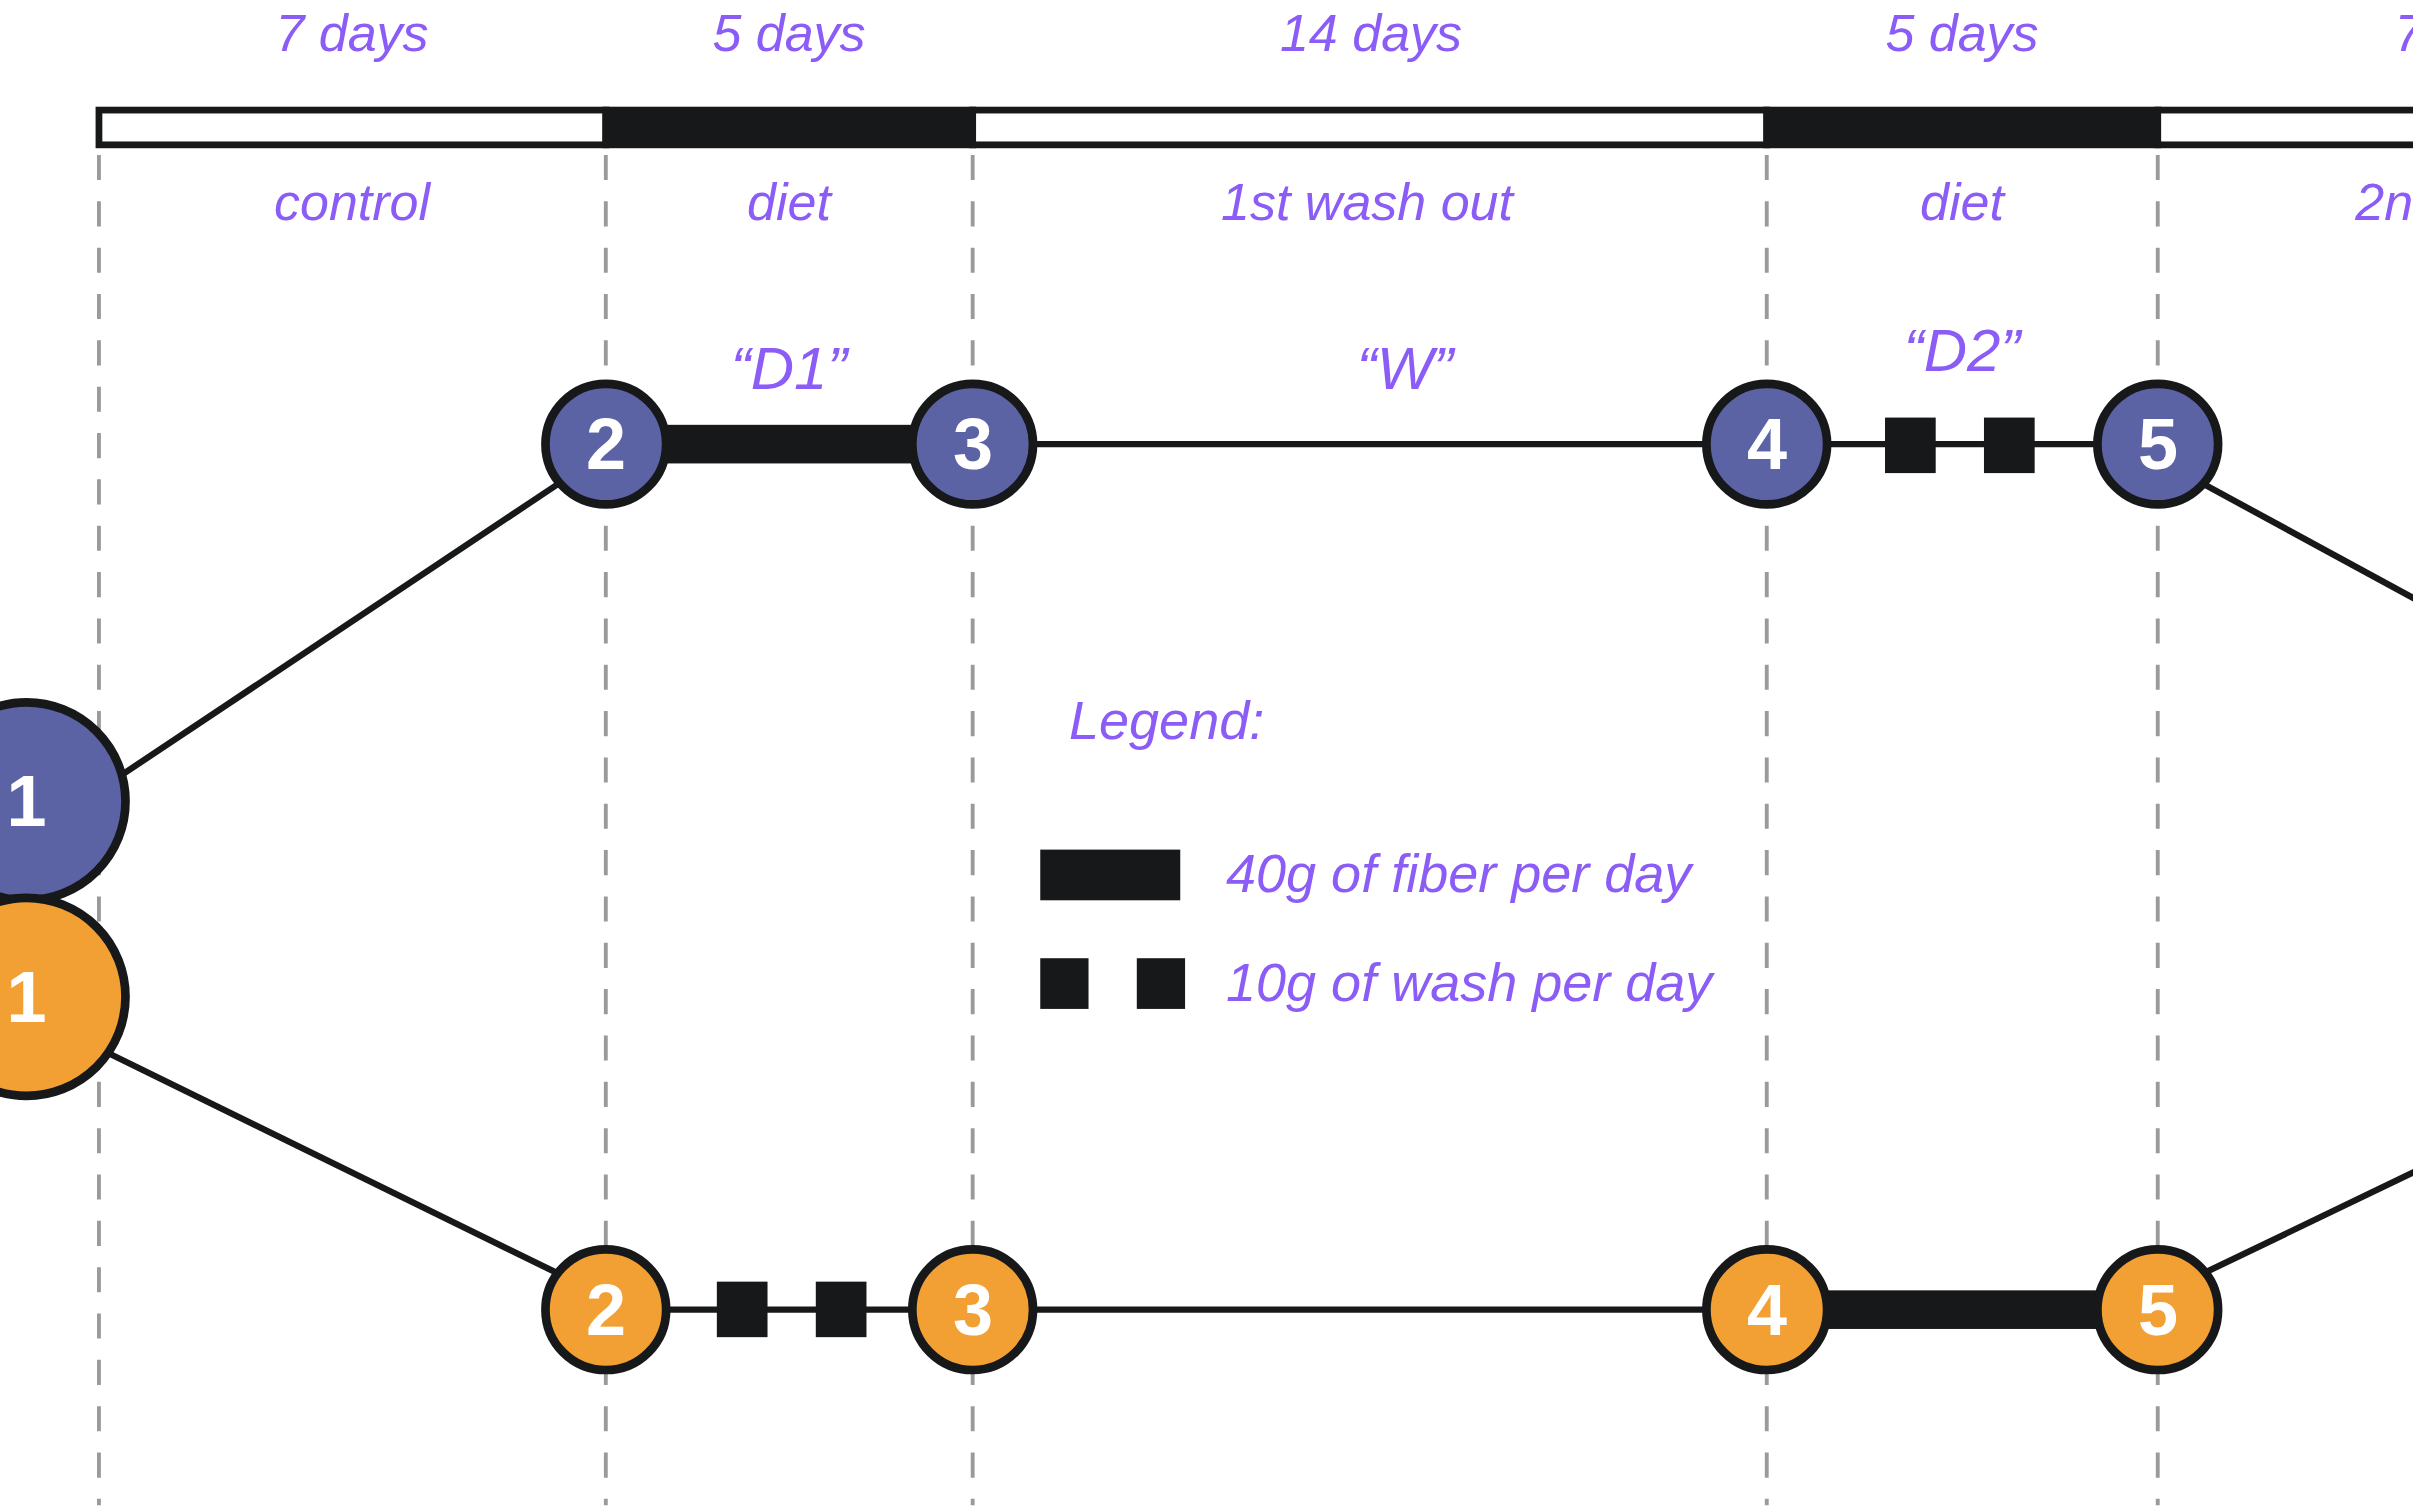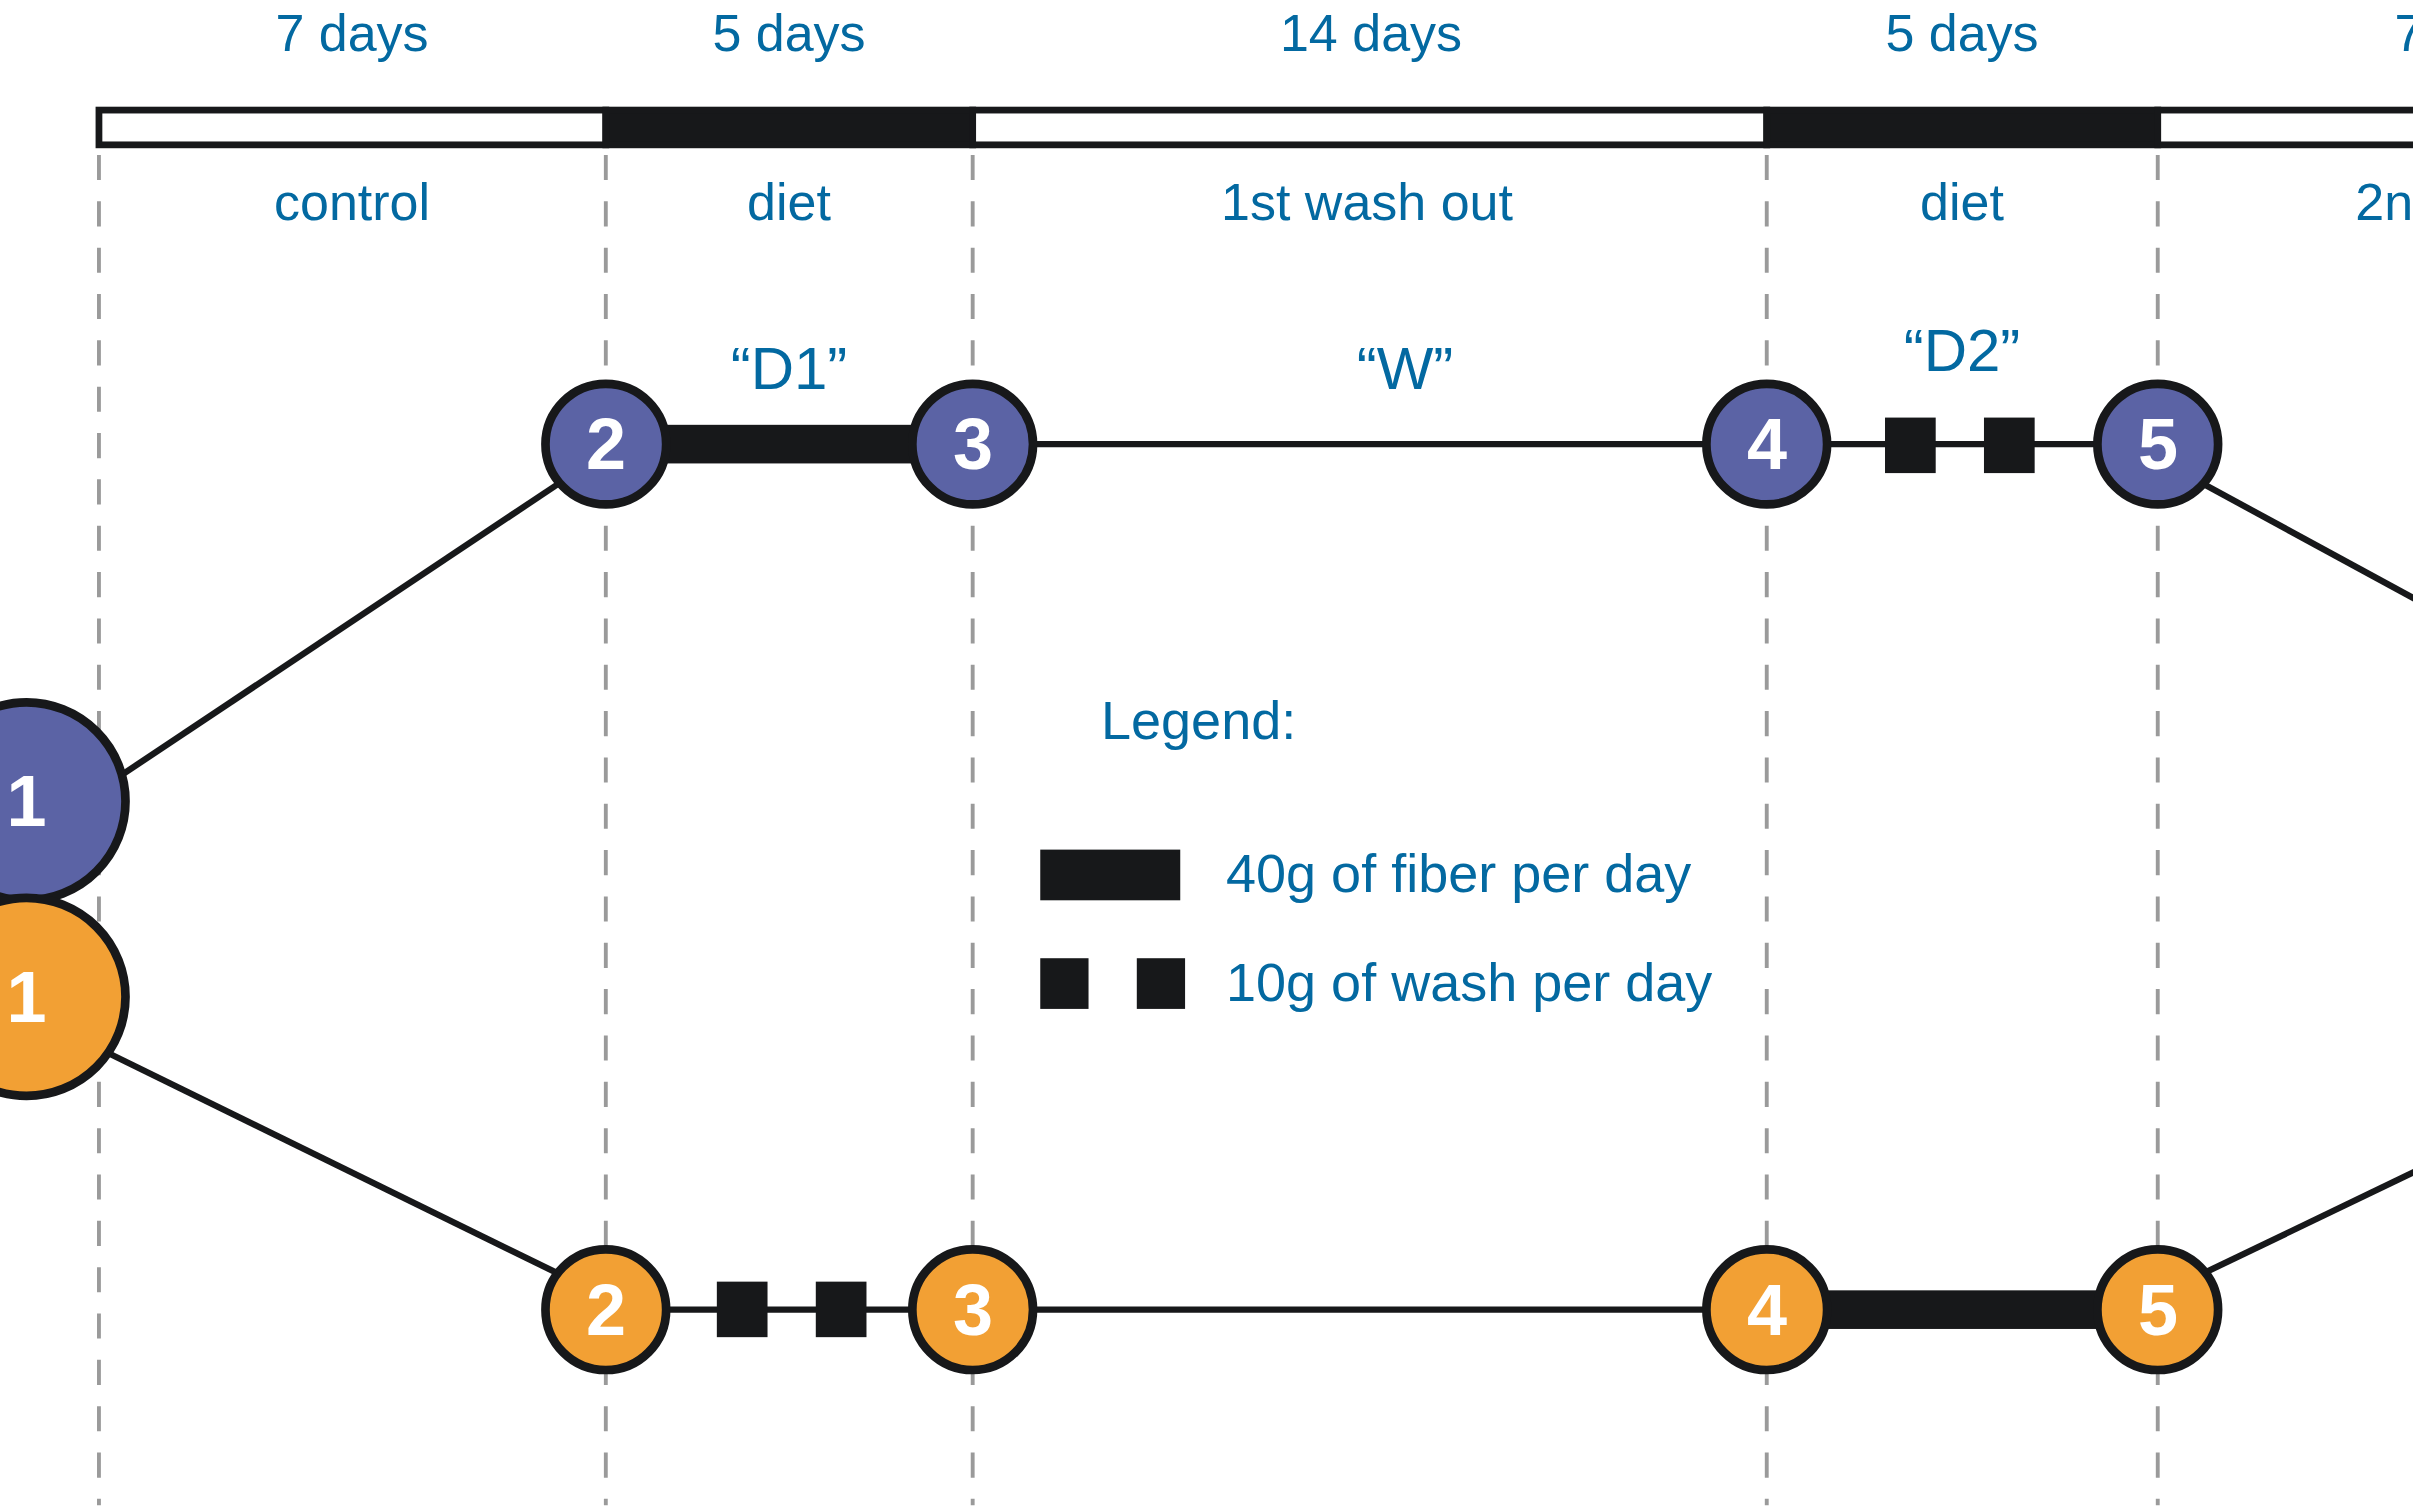--- a/index.html
+++ b/index.html
@@ -23,23 +23,24 @@
   }
   .svg-layer {
     position: absolute;
     left: 0;
     top: 0;
     width: 2877px;
     height: 1510px;
   }
   .txt {
     position: absolute;
-    color: #0369a1;
+    color: #8b5cf6;
     white-space: nowrap;
     line-height: 1;
+    font-style: italic;
   }
   .duration-label {
     font-size: 52px;
     transform: translate(-50%, 0);
   }
   .phase-label {
     font-size: 52px;
     transform: translate(-50%, 0);
   }
   .code-label {
@@ -154,19 +155,19 @@
     <div class="node-num" style="left:973px; top:444px;">3</div>
     <div class="node-num" style="left:1767px; top:444px;">4</div>
     <div class="node-num" style="left:2158px; top:444px;">5</div>
 
     <div class="node-num" style="left:26.5px;   top:997px;">1</div>
     <div class="node-num" style="left:606px; top:1310px;">2</div>
     <div class="node-num" style="left:973px; top:1310px;">3</div>
     <div class="node-num" style="left:1767px; top:1310px;">4</div>
     <div class="node-num" style="left:2158px; top:1310px;">5</div>
 
-    <div class="txt legend-title" style="left:1069px; top:693px;margin-left:32px;">Legend:</div>
+    <div class="txt legend-title" style="left:1069px; top:693px;">Legend:</div>
     <div class="txt legend-text" style="left:1226px; top:846px;">40g of fiber per day</div>
     <div class="txt legend-text" style="left:1226px; top:955px;">10g of wash per day</div>
 
   </div>
 </div>
 
 
 </body></html>

